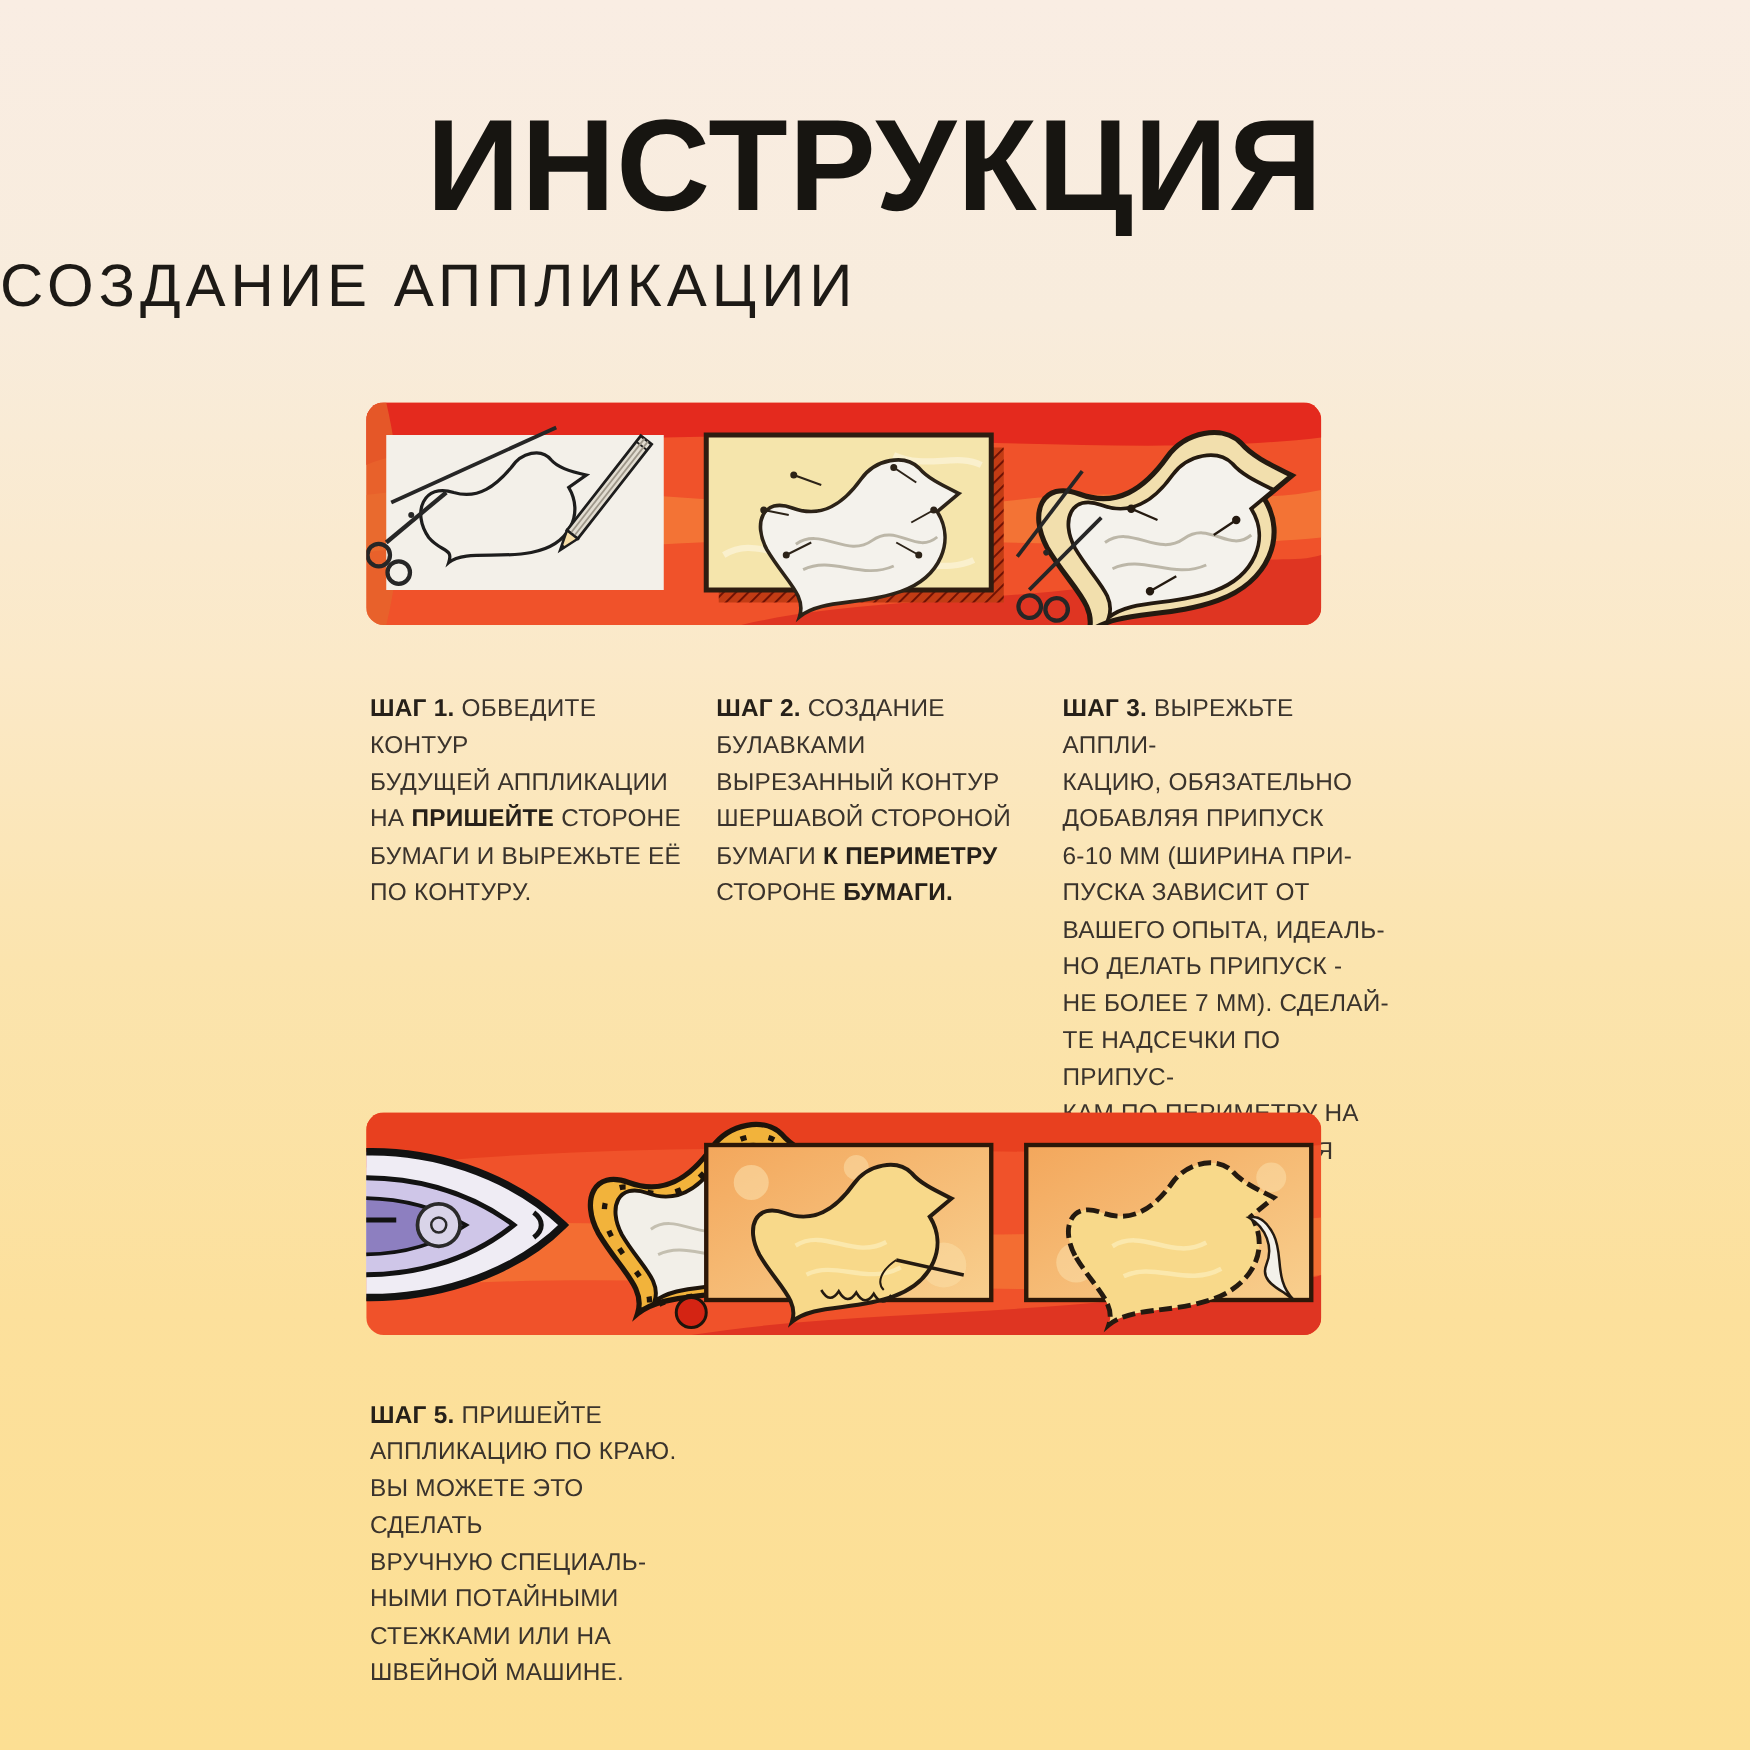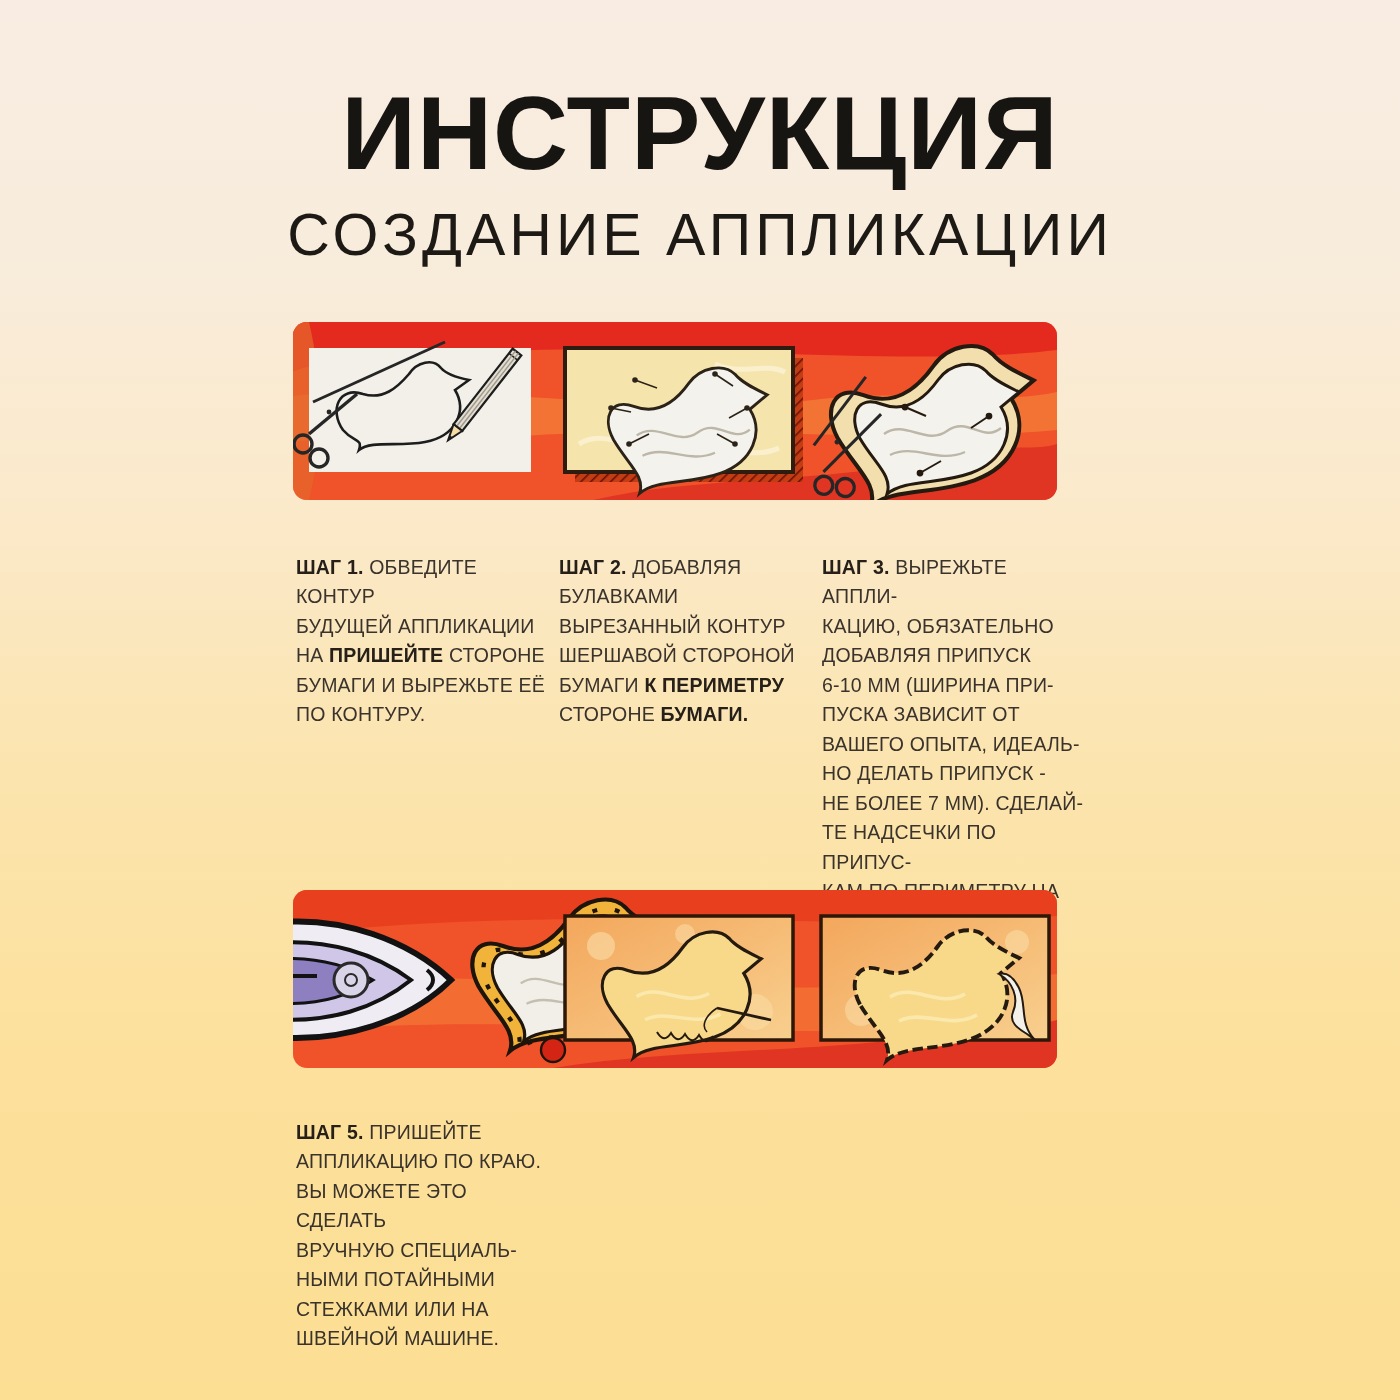--- a/index.html
+++ b/index.html
@@ -9,27 +9,27 @@
     background:linear-gradient(180deg,
       var(--bg_top) 0%, #f8ecdc 18%, #fbe9c8 38%,
       #fbe4ae 55%, #fce09c 75%, var(--bg_bottom) 100%);
   }
   .page{position:relative;width:1400px;height:1400px;}
   .title{
     position:absolute;top:76px;left:0;width:1400px;text-align:center;
     font-size:104px;font-weight:800;letter-spacing:1px;color:#171511;line-height:1.1;
   }
   .subtitle{
-    position:absolute;top:206px;left:0;width:1400px;text-align:center;
-    font-size:59px;font-weight:400;letter-spacing:4px;color:#1d1a16;line-height:1.0;
+    position:absolute;top:206px;left:0;width:1400px;
+    font-size:48px;font-weight:400;letter-spacing:4px;color:#1d1a16;line-height:1.0;
   }
   .banner{position:absolute;left:293px;width:764px;height:178px;}
   .banner-row1{top:322px;}
   .banner-row2{top:890px;}
-  .steps-row{position:absolute;left:296px;display:flex;gap:13px;}
+  .steps-row{position:absolute;left:296px;display:flex;gap:27px;}
   .steps-row1{top:533px;}
   .steps-row2{top:1098px;}
   .step{
     width:250px;font-size:19.5px;line-height:29.5px;letter-spacing:.2px;
     color:#3a332c;white-space:pre-line;font-weight:400;
   }
   .step:last-child{width:262px;}
   .step b{font-weight:700;color:#262019;}
   svg{display:block;}
 </style>
@@ -130,21 +130,21 @@
       </g>
     </svg>
   </div>
 
   <div class="steps-row steps-row1">
     <p class="step"><b>ШАГ 1.</b><span> ОБВЕДИТЕ КОНТУР
 БУДУЩЕЙ АППЛИКАЦИИ
 НА </span><b>ПРИШЕЙТЕ</b><span> СТОРОНЕ
 БУМАГИ И ВЫРЕЖЬТЕ ЕЁ
 ПО КОНТУРУ.</span></p>
-    <p class="step"><b>ШАГ 2.</b><span> ДОБАВЛЯЯ
+    <p class="step"><b>ШАГ 2.</b><span> СОЗДАНИЕ
 БУЛАВКАМИ
 ВЫРЕЗАННЫЙ КОНТУР
 ШЕРШАВОЙ СТОРОНОЙ
 БУМАГИ </span><b>К ПЕРИМЕТРУ</b><span>
 СТОРОНЕ </span><b>БУМАГИ.</b></p>
     <p class="step"><b>ШАГ 3.</b><span> ВЫРЕЖЬТЕ АППЛИ-
 КАЦИЮ, ОБЯЗАТЕЛЬНО
 ДОБАВЛЯЯ ПРИПУСК
 6-10 ММ (ШИРИНА ПРИ-
 ПУСКА ЗАВИСИТ ОТ

